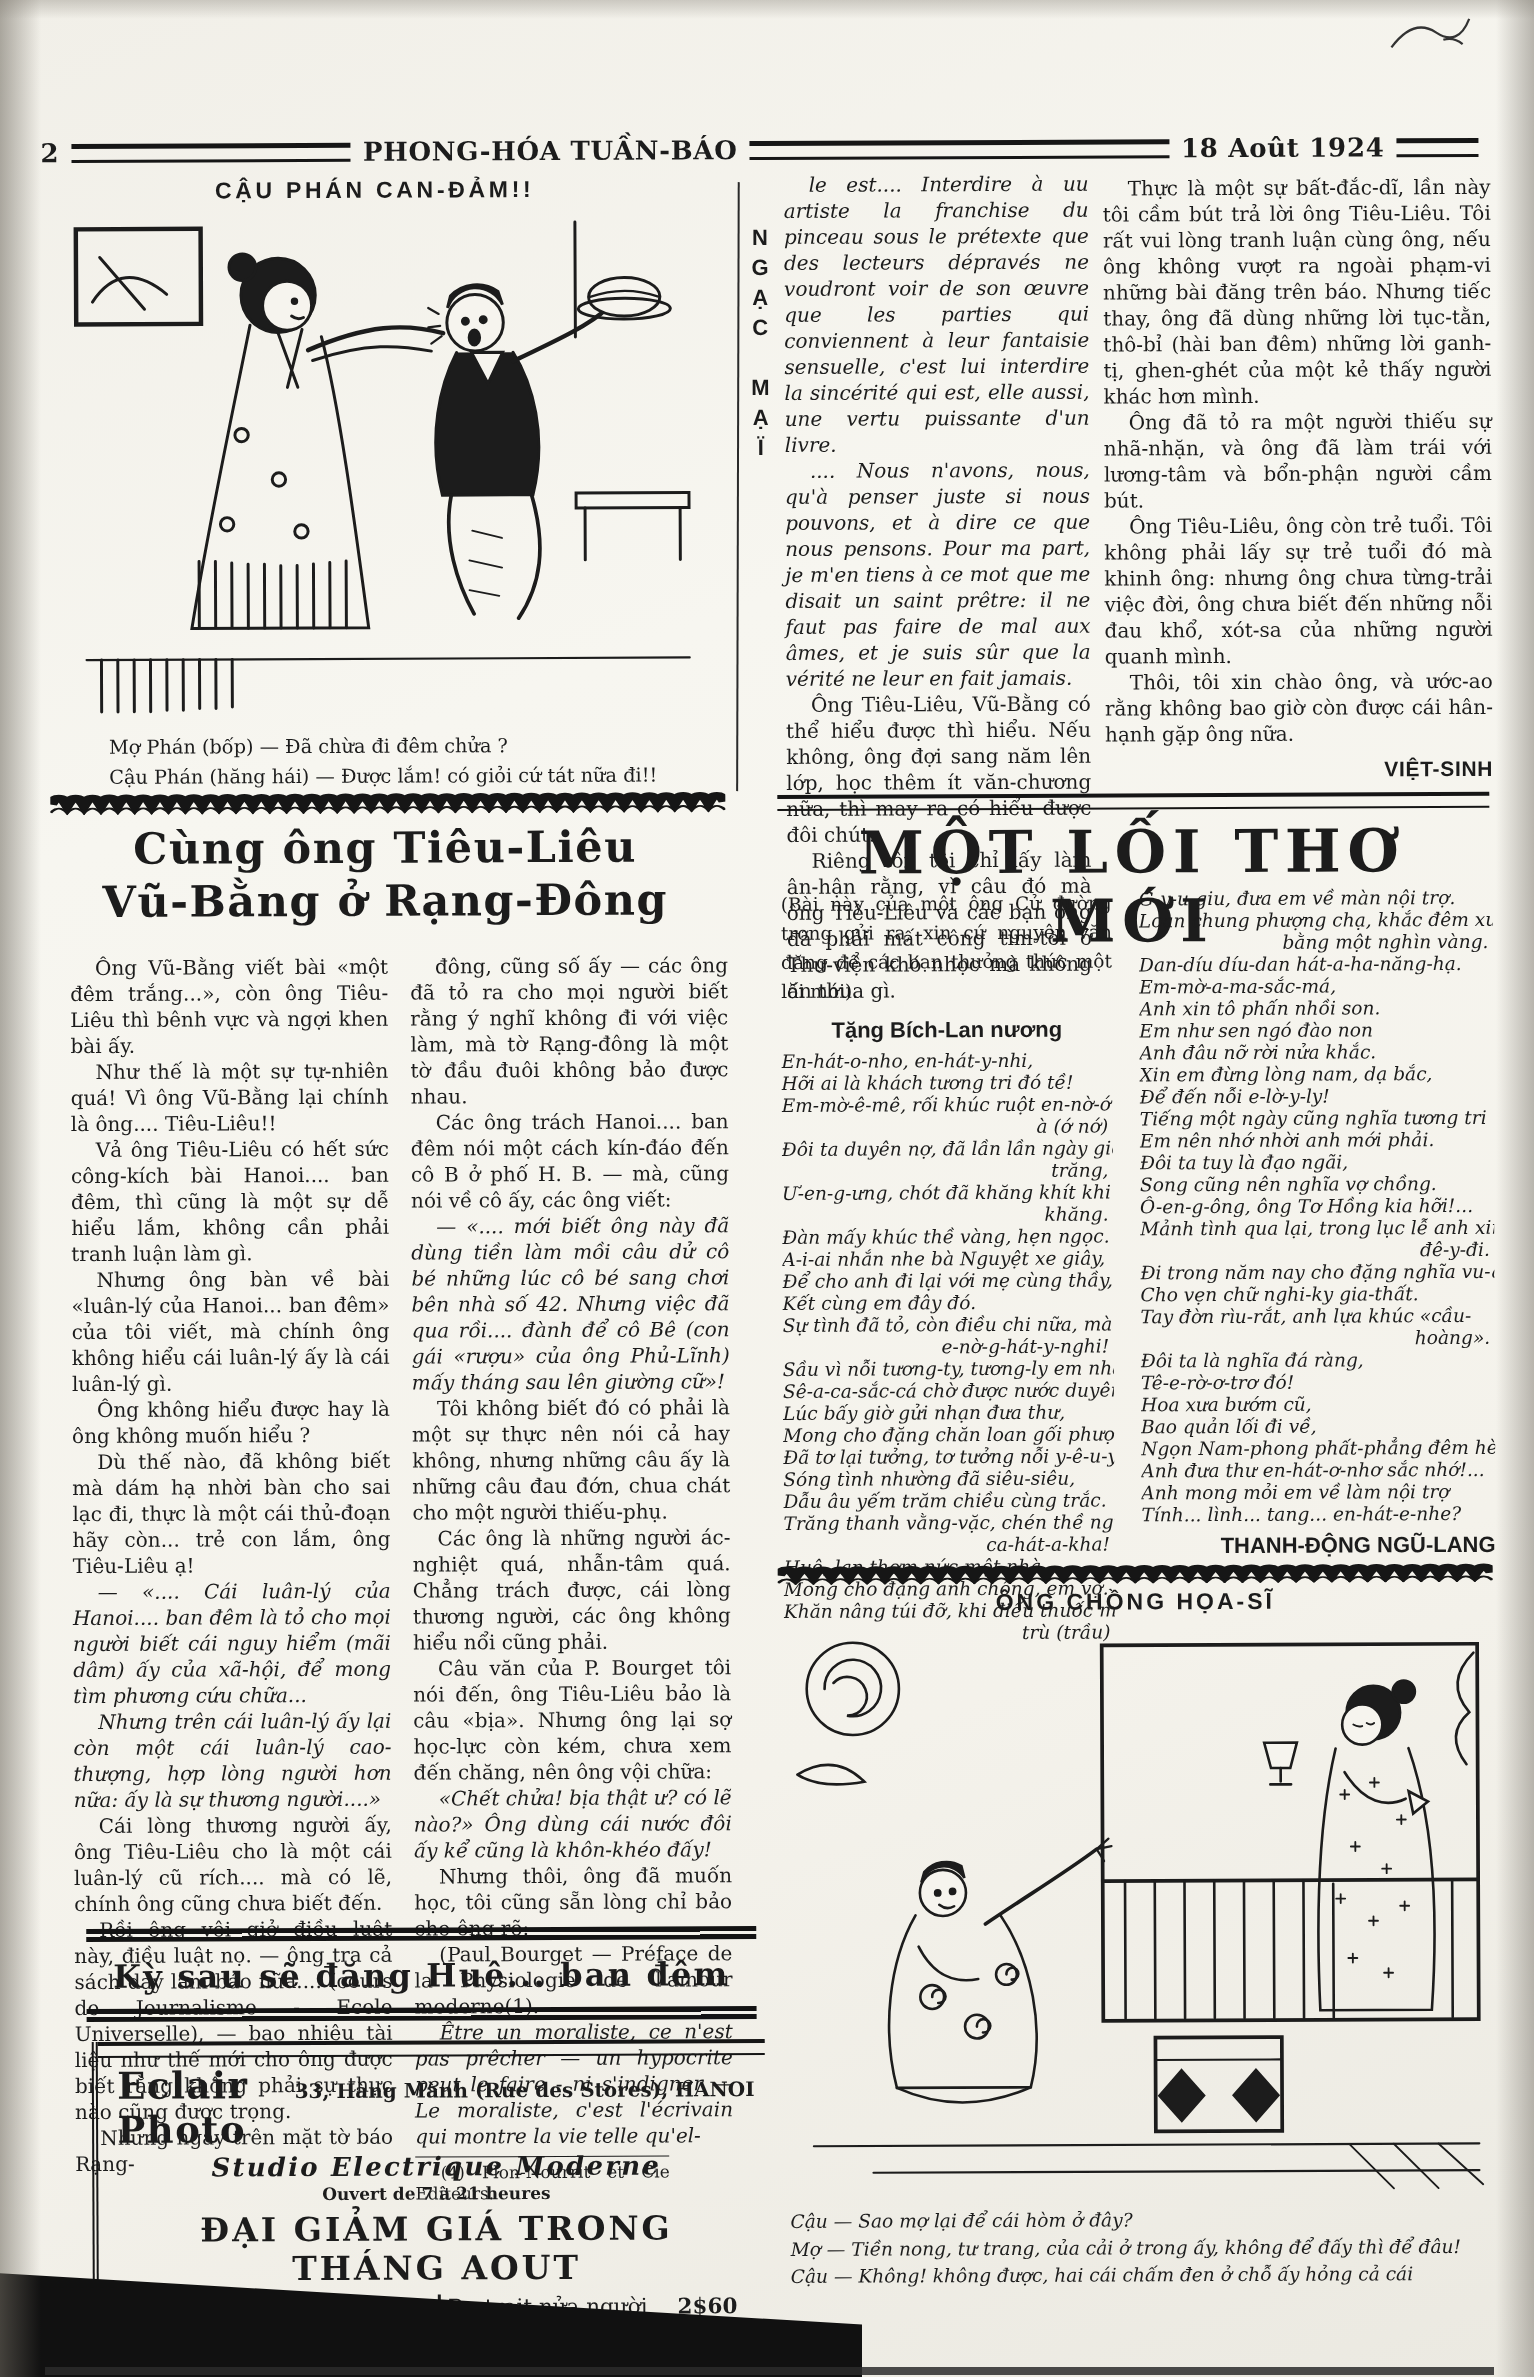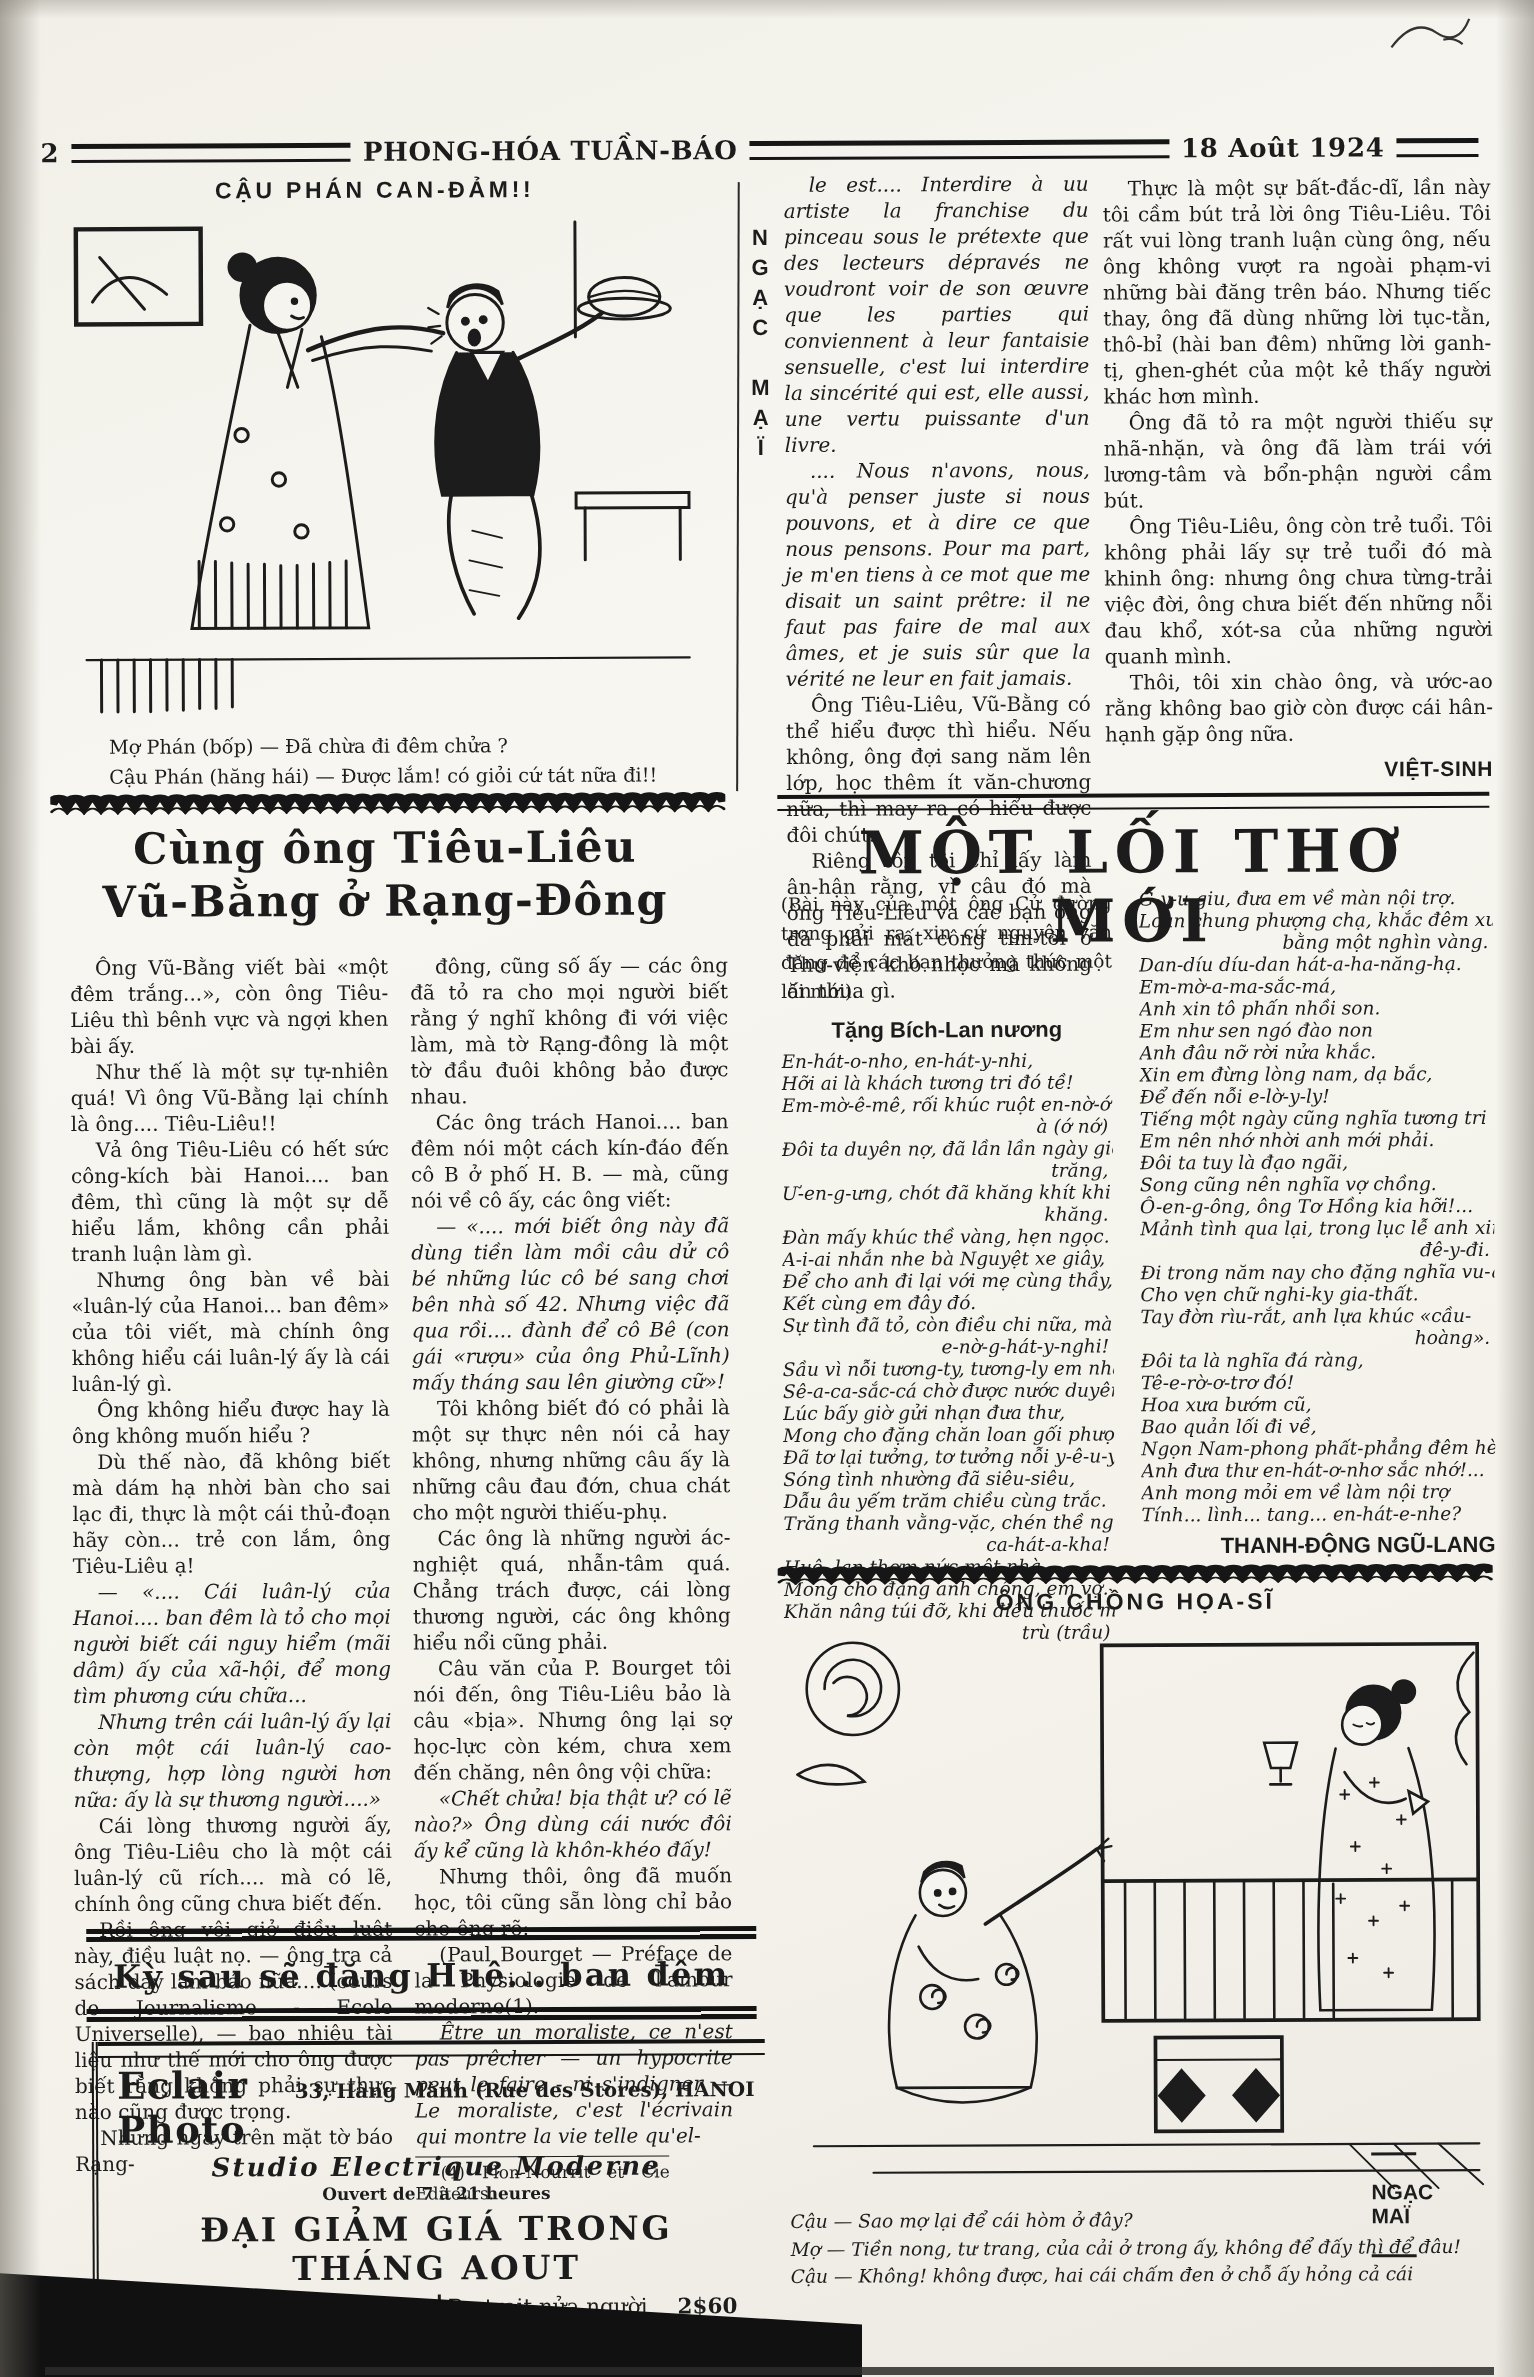--- a/index.html
+++ b/index.html
@@ -375,26 +375,20 @@
           <path d="M500,586 H670" stroke-width="3"></path>
           <polygon points="535,600 565,634 535,668 505,634" fill="#1c1c1c"></polygon>
           <polygon points="635,600 665,634 635,668 605,634" fill="#1c1c1c"></polygon>
 
           <path d="M40,700 H935 M120,736 H935" stroke-width="3"></path>
           <path d="M760,700 l60,60 M820,700 l60,60 M880,700 l60,55" stroke-width="2.5"></path>
         </g>
       </svg>
     </div>
 
-    <div id="cartoon2-sig" class="abs">
-      <div class="sig-dash"></div>
-      <div>NGẠC
-MAÏ</div>
-      <div class="sig-dash"></div>
-    </div>
 
     <div id="cartoon2-captions" class="abs">
         <div class="cap">Cậu — Sao mợ lại để cái hòm ở đây?</div>
         <div class="cap">Mợ — Tiền nong, tư trang, của cải ở trong ấy, không để đấy thì để đâu!</div>
         <div class="cap">Cậu — Không! không được, hai cái chấm đen ở chỗ ấy hỏng cả cái</div>
       </div>
 
     <div id="banner" class="abs">
       <div class="thick-rule"></div>
       <div id="banner-text" class="ctr">Kỳ sau sẽ đăng Huê... ban đêm</div>

